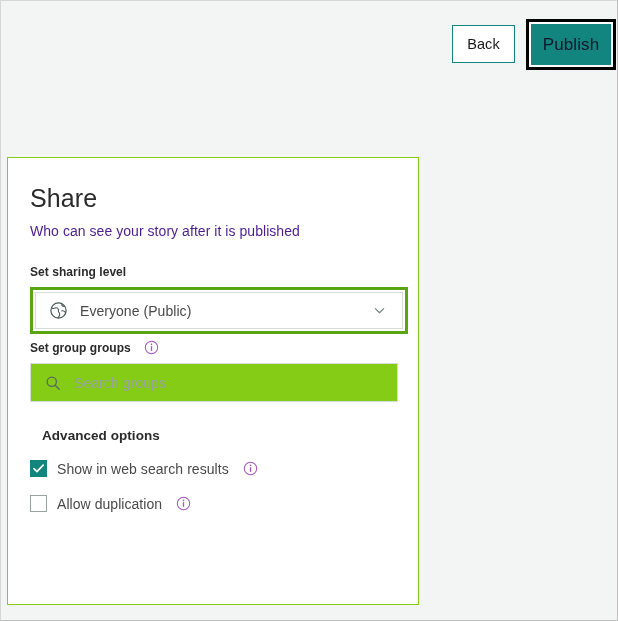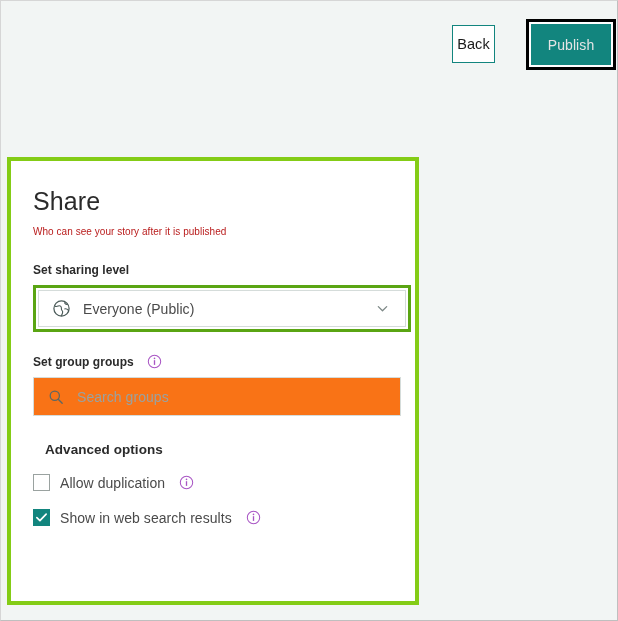--- a/index.html
+++ b/index.html
@@ -32,21 +32,21 @@
     top: 0;
     left: 0;
     right: 0;
     height: 90px;
   }
 
   .btn-back {
     position: absolute;
     left: 451px;
     top: 24px;
-    width: 43px;
+    width: 63px;
     height: 38px;
     background: #ffffff;
     border: 1px solid #12857e;
     box-sizing: border-box;
     color: #1a1a1a;
     font-size: 14.5px;
     font-family: "Liberation Sans", sans-serif;
     display: flex;
     align-items: center;
     justify-content: center;
@@ -64,54 +64,54 @@
     border: 3px solid #000000;
     box-sizing: border-box;
     background: #ffffff;
     padding: 2px;
   }
   .btn-publish {
     width: 100%;
     height: 100%;
     background: #12857e;
     border: none;
-    color: #e5e5e5;
-    font-size: 14px;
+    color: #0f172a;
+    font-size: 17px;
     font-family: "Liberation Sans", sans-serif;
     display: flex;
     align-items: center;
     justify-content: center;
     cursor: pointer;
     box-sizing: border-box;
     letter-spacing: .1px;
   }
 
   
   .share-panel {
     position: absolute;
     left: 6px;
     top: 156px;
     width: 412px;
     height: 448px;
     background: #ffffff;
-    border: 4px solid #84cc16;
+    border: 1px solid #84cc16;
     box-sizing: border-box;
     padding: 26px 22px 0 22px;
   }
 
   .panel-title {
     font-size: 25px;
     color: #2b2b2b;
     font-weight: 400;
     margin: 0 0 10px 0;
     letter-spacing: .1px;
   }
   .panel-subtitle {
-    font-size: 10px;
-    color: #b91c1c;
+    font-size: 14px;
+    color: #4c1d95;
     margin: 0 0 26px 0;
     letter-spacing: .05px;
   }
 
   .field-label {
     font-size: 12px;
     color: #2b2b2b;
     font-weight: bold;
     margin: 0 0 8px 0;
     display: flex;
@@ -120,21 +120,21 @@
     letter-spacing: .05px;
   }
 
   
   .select-highlight {
     border: 3px solid #5aa513;
     box-sizing: border-box;
     width: 378px;
     height: 47px;
     padding: 2px;
-    margin-bottom: 22px;
+    margin-bottom: 6px;
   }
   .select-box {
     width: 100%;
     height: 100%;
     box-sizing: border-box;
     border: 1px solid #d5dcda;
     background: #ffffff;
     display: flex;
     align-items: center;
     padding: 0 10px 0 13px;
@@ -165,21 +165,21 @@
     align-items: center;
     justify-content: center;
   }
 
   
   .search-box {
     width: 368px;
     height: 39px;
     box-sizing: border-box;
     border: 1px solid #d5dcda;
-    background: #f97316;
+    background: #84cc16;
     display: flex;
     align-items: center;
     padding: 0 10px 0 14px;
     margin-bottom: 26px;
   }
   .search-icon {
     width: 16px;
     height: 16px;
     flex: 0 0 16px;
     margin-right: 13px;
@@ -309,41 +309,41 @@
           <circle cx="6.8" cy="6.8" r="4.6" fill="none" stroke="#5c6765" stroke-width="1.3"></circle>
           <line x1="10.2" y1="10.2" x2="14.2" y2="14.2" stroke="#5c6765" stroke-width="1.3" stroke-linecap="round"></line>
         </svg>
       </span>
       <input class="search-input" type="text" placeholder="Search groups" style="">
     </div>
 
     <div class="section-label">Advanced options</div>
 
     <div class="check-row">
+      <span class="checkbox checked">
+        <svg width="13" height="13" viewBox="0 0 14 14">
+          <path d="M2 7.2 L5.3 10.4 L12 3.4" fill="none" stroke="#ffffff" stroke-width="1.8" stroke-linecap="round" stroke-linejoin="round"></path>
+        </svg>
+      </span>
+      <span class="check-label">Show in web search results</span>
+      <span class="info-icon">
+        <svg width="15" height="15" viewBox="0 0 16 16">
+          <circle cx="8" cy="8" r="6.6" fill="none" stroke="#a855c4" stroke-width="1.1"></circle>
+          <circle cx="8" cy="4.7" r="0.85" fill="#a855c4"></circle>
+          <rect x="7.3" y="6.6" width="1.4" height="5" fill="#a855c4"></rect>
+        </svg>
+      </span>
+    </div>
+
+    <div class="check-row">
       <span class="checkbox"></span>
       <span class="check-label">Allow duplication</span>
       <span class="info-icon">
         <svg width="15" height="15" viewBox="0 0 16 16">
           <circle cx="8" cy="8" r="6.6" fill="none" stroke="#a855c4" stroke-width="1.1"></circle>
           <circle cx="8" cy="4.7" r="0.85" fill="#a855c4"></circle>
           <rect x="7.3" y="6.6" width="1.4" height="5" fill="#a855c4"></rect>
         </svg>
       </span>
     </div>
 
-    <div class="check-row">
-      <span class="checkbox checked">
-        <svg width="13" height="13" viewBox="0 0 14 14">
-          <path d="M2 7.2 L5.3 10.4 L12 3.4" fill="none" stroke="#ffffff" stroke-width="1.8" stroke-linecap="round" stroke-linejoin="round"></path>
-        </svg>
-      </span>
-      <span class="check-label">Show in web search results</span>
-      <span class="info-icon">
-        <svg width="15" height="15" viewBox="0 0 16 16">
-          <circle cx="8" cy="8" r="6.6" fill="none" stroke="#a855c4" stroke-width="1.1"></circle>
-          <circle cx="8" cy="4.7" r="0.85" fill="#a855c4"></circle>
-          <rect x="7.3" y="6.6" width="1.4" height="5" fill="#a855c4"></rect>
-        </svg>
-      </span>
-    </div>
-
   </div>
 </div>
 
 </body></html>

